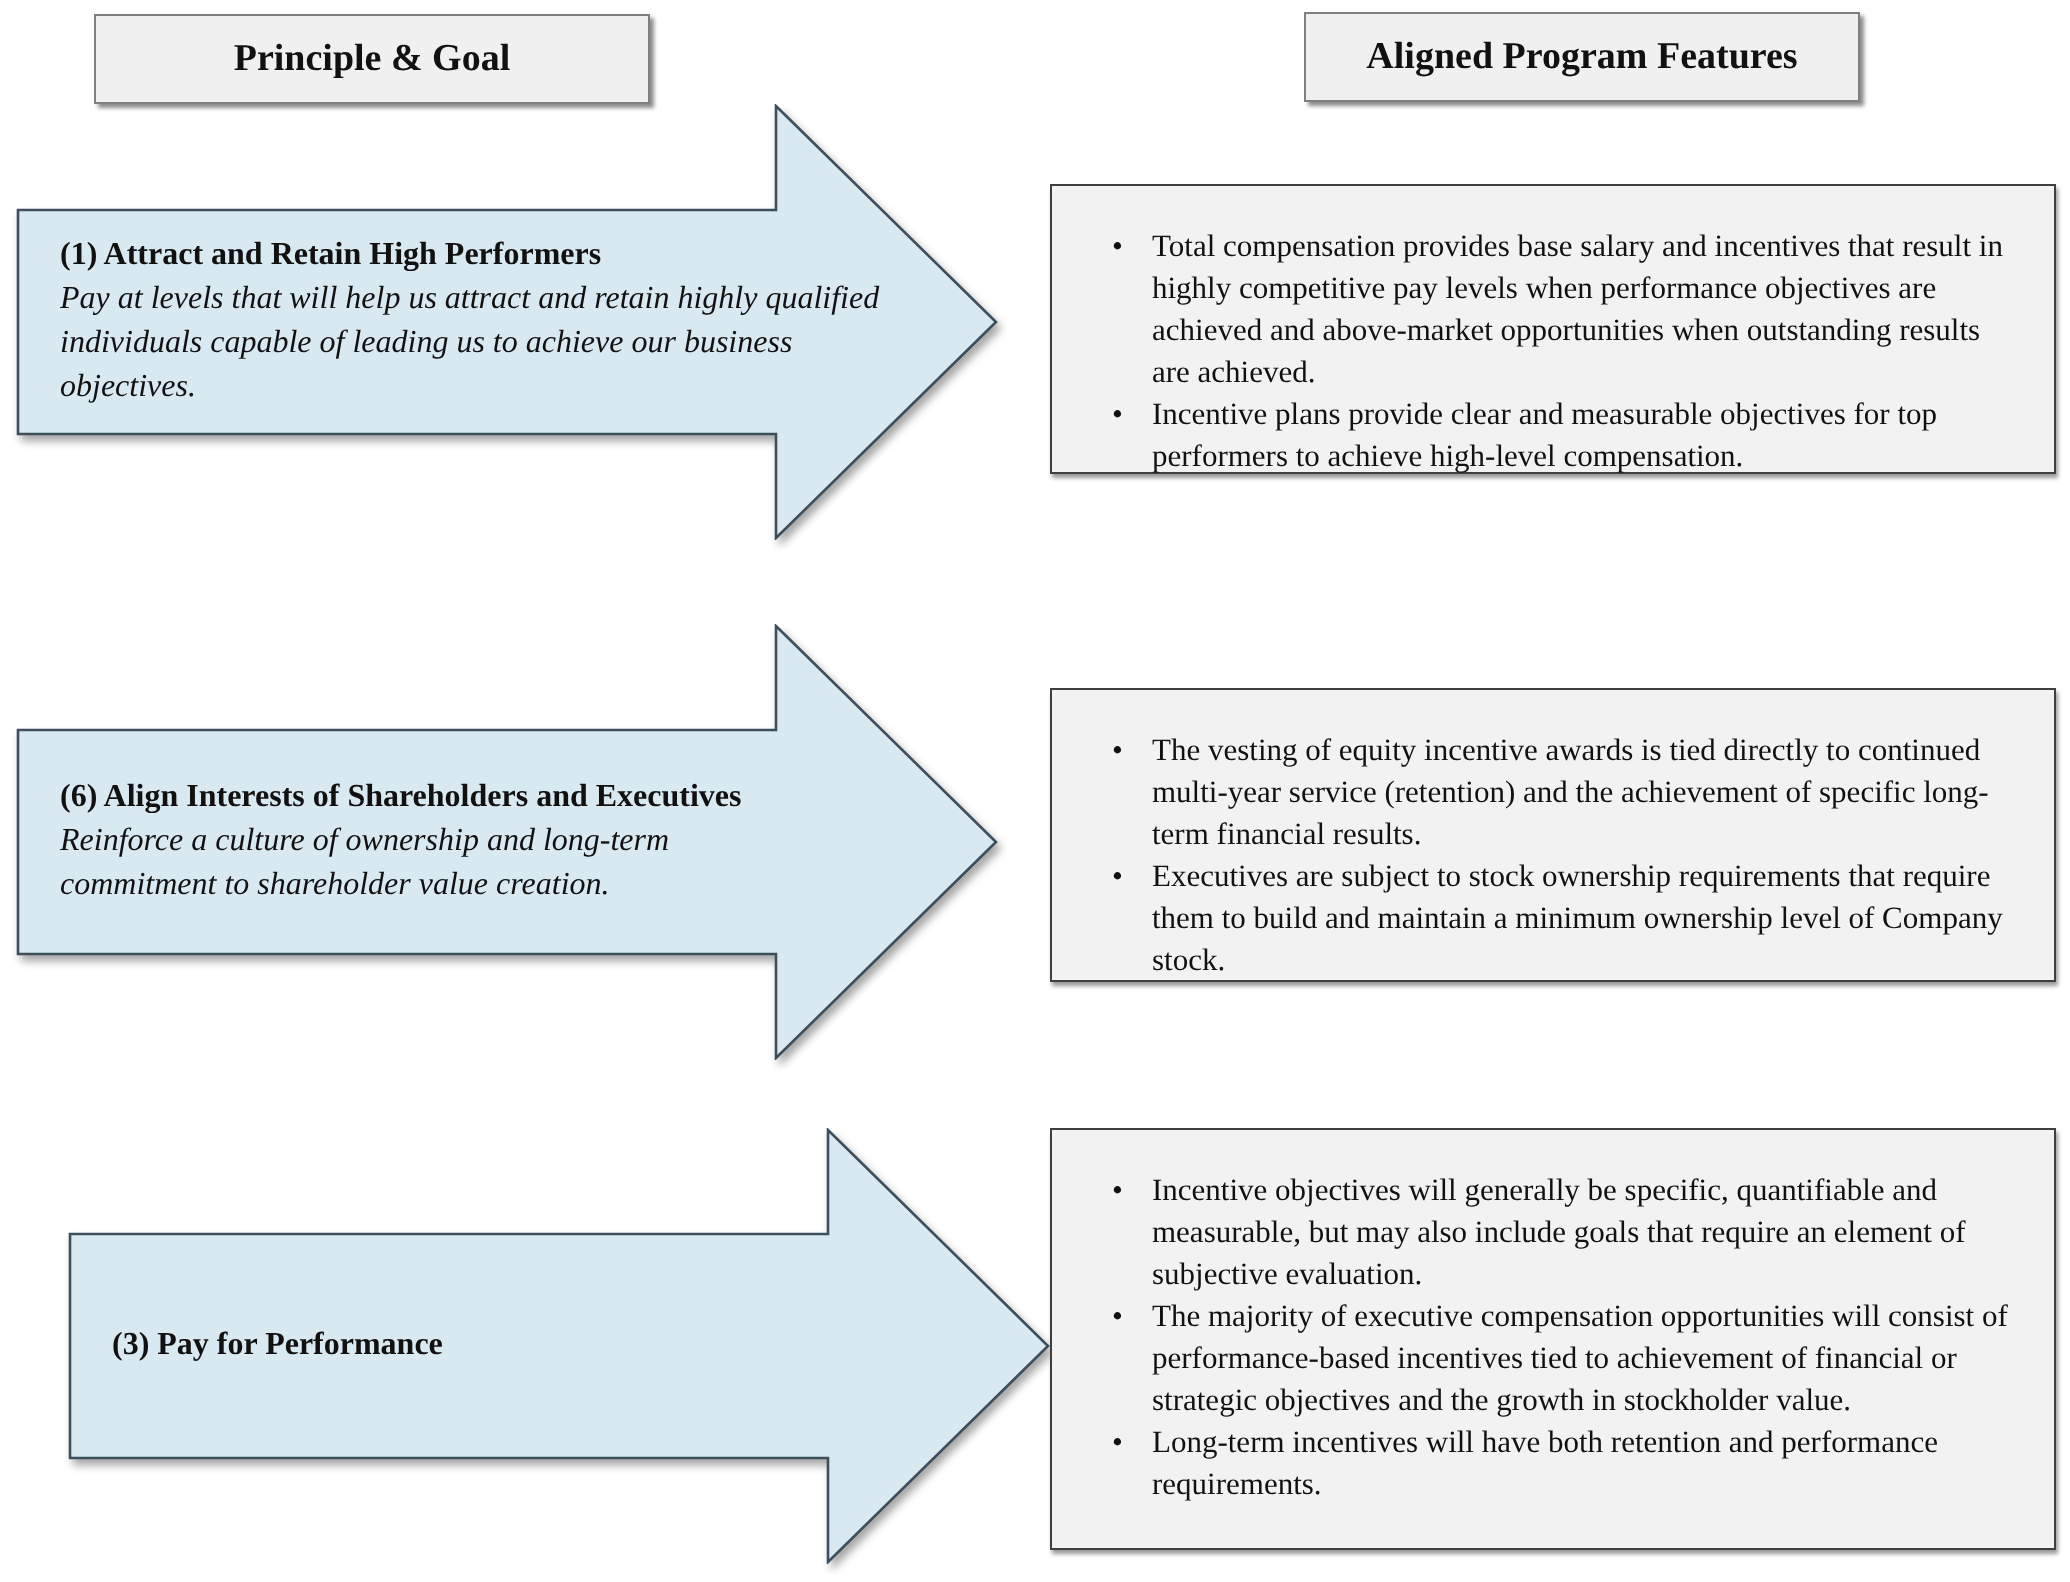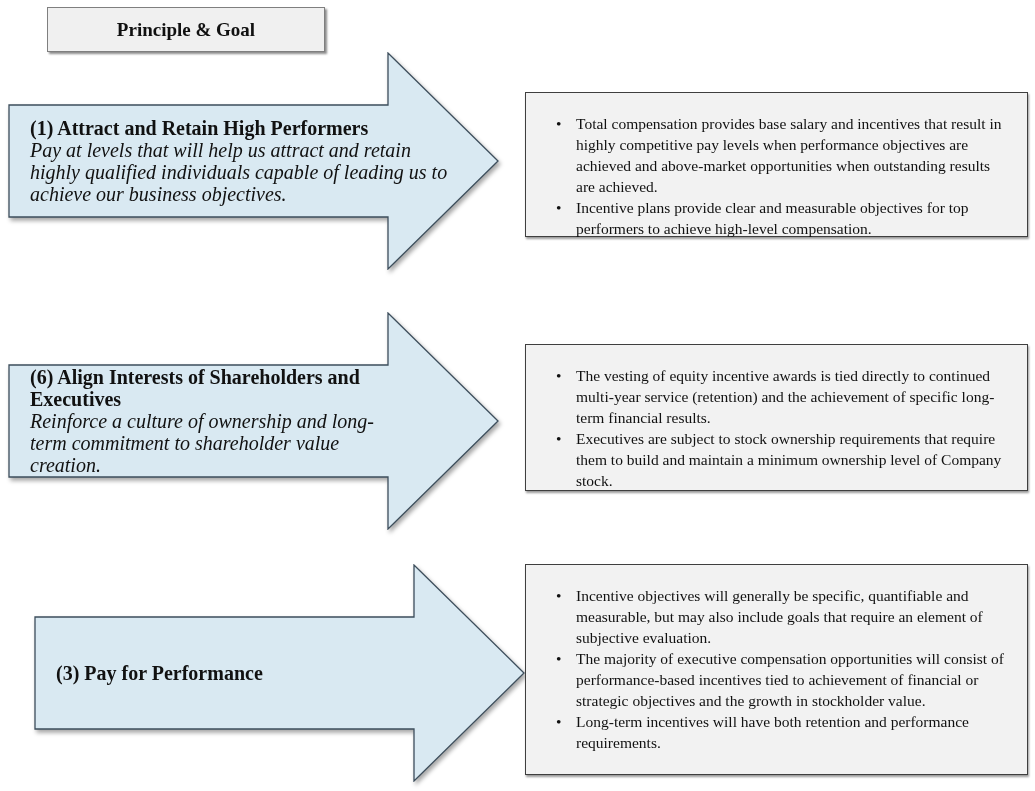--- a/index.html
+++ b/index.html
@@ -39,21 +39,21 @@
     filter:drop-shadow(2px 3px 2px rgba(0,0,0,0.35));
   }
   .arrow-wrap polygon{
     fill:var(--arrow-fill);
     stroke:var(--arrow-border);
     stroke-width:1.3;
   }
   .arrow-text{
     position:absolute;left:22px;top:53px;height:112px;width:435px;
     display:flex;flex-direction:column;justify-content:center;
-    font-size:20px;line-height:22px;
+    font-size:16px;line-height:22px;
   }
   .arrow-text .title{font-weight:bold;}
   .arrow-text .desc{font-style:italic;}
   .arrow-1{top:52px;}
   .arrow-2{top:312px;}
   .arrow-3{top:564px;margin-left:26px;}
   .arrow-2 .arrow-text{width:372px;}
   .arrow-3 .arrow-text{width:440px;}
   .feature-box{
     position:absolute;left:525px;width:503px;
@@ -80,20 +80,23 @@
 </style>
 </head>
 <body>
 
 <div class="canvas">
 
   <div class="header-box header-left">
     <span>Principle &amp; Goal</span>
   </div>
 
+  <div class="header-box header-right">
+    <span>Aligned Program Features</span>
+  </div>
 
   <div class="arrow-wrap arrow-1">
     <svg width="492" height="218" viewBox="0 0 492 218">
       <polygon points="1,53 380,53 380,1 490,109 380,217 380,165 1,165"></polygon>
     </svg>
     <div class="arrow-text">
       <div class="title">(1) Attract and Retain High Performers</div>
       <div class="desc">Pay at levels that will help us attract and retain highly qualified individuals capable of leading us to achieve our business objectives.</div>
     </div>
   </div>

